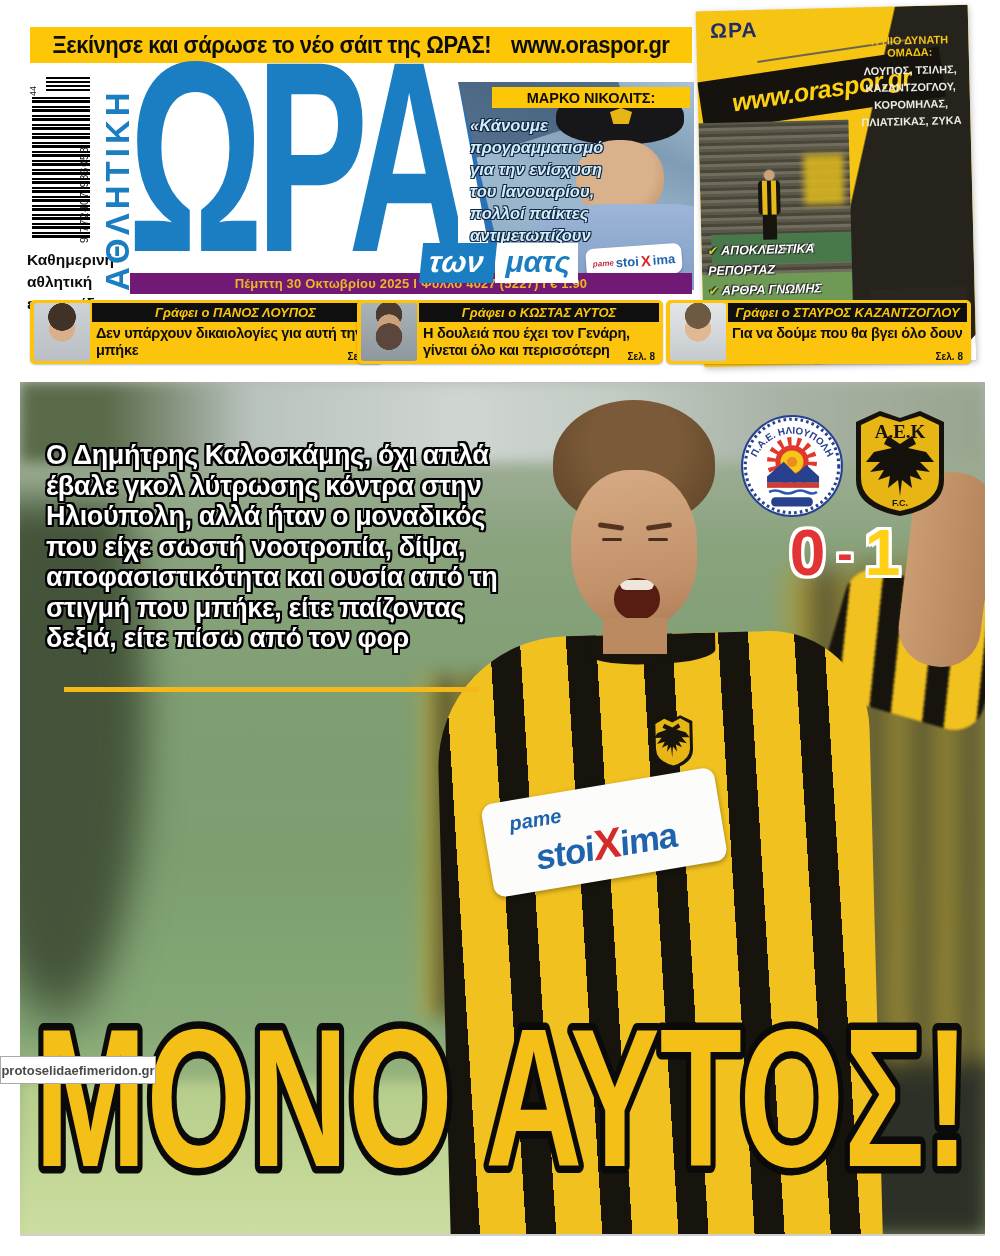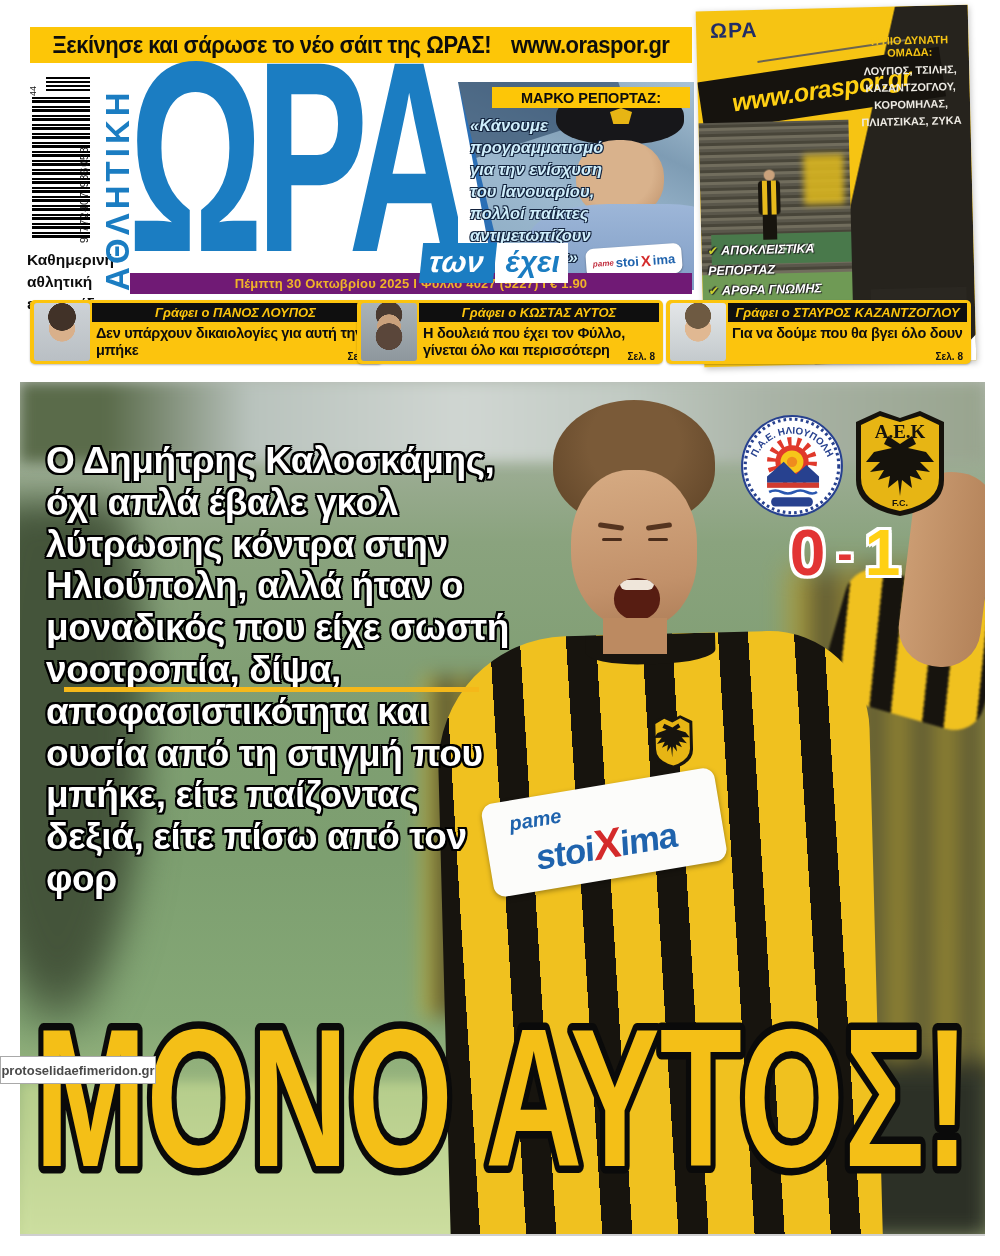--- a/index.html
+++ b/index.html
@@ -203,21 +203,21 @@
     text-shadow:-3px -3px 0 #fff,3px -3px 0 #fff,-3px 3px 0 #fff,3px 3px 0 #fff,
       -3px 0 0 #fff,3px 0 0 #fff,0 -3px 0 #fff,0 3px 0 #fff;}
   .score .h{color:#e23434;}
   .score .sep{color:#e23434;font-size:46px;}
   .score .a{color:#ffd014;}
 
   
   .outline-blk{text-shadow:-2px -2px 0 #000,2px -2px 0 #000,-2px 2px 0 #000,2px 2px 0 #000,
     -2px 0 0 #000,2px 0 0 #000,0 -2px 0 #000,0 2px 0 #000;}
   .lead{left:26px;top:58px;width:472px;color:#fff;font-weight:800;
-    font-size:37px;line-height:1.13;letter-spacing:-.4px;}
+    font-size:27px;line-height:1.13;letter-spacing:-.4px;}
   .divider{left:44px;top:305px;width:415px;height:5px;background:#f4b81a;}
   .deck{left:30px;top:330px;width:452px;color:#fff;font-weight:800;
     font-size:27px;line-height:1.07;letter-spacing:-.4px;}
   .headline-svg{left:5px;top:612px;width:955px;height:210px;}
 
   
   .watermark{left:0;top:1056px;width:154px;height:26px;background:#fff;border:1px solid #a9a9a9;
     display:flex;align-items:center;justify-content:center;
     color:#4a4a4a;font-weight:700;font-size:13px;z-index:6;}
 </style>
@@ -231,38 +231,38 @@
 
 <div class="abs barcode-seg1"></div>
 <div class="abs barcode-seg2"></div>
 <div class="abs barcode-num">9 772407 936053</div>
 <div class="abs barcode-week">44</div>
 <div class="abs tagline">Καθημερινή αθλητική εφημερίδα</div>
 <div class="abs vertical-title">ΑΘΛΗΤΙΚΗ</div>
 <div class="abs main-title">ΩΡΑ</div>
 <div class="abs ton-spor">
   <span class="ton">των</span>
-  <span class="spor">έχει</span>
+  <span class="spor">ματς</span>
 </div>
 
 <div class="abs quote-box">
   <div class="abs quote-diag-band"></div>
   <div class="abs quote-cap"></div>
   <div class="abs quote-cap-logo"></div>
   <div class="abs quote-face"></div>
   <div class="abs quote-shirt"></div>
   <div class="abs quote-mini-patch">
     <span class="p1">pame</span>
     <span class="p2">stoi</span>
     <span class="px">X</span>
     <span class="p2">ima</span>
   </div>
   <div class="abs quote-blue-wedge"></div>
   <div class="abs quote-white-wedge"></div>
-  <div class="abs quote-header">ΜΑΡΚΟ ΡΕΠΟΡΤΑΖ:</div>
+  <div class="abs quote-header">ΜΑΡΚΟ ΝΙΚΟΛΙΤΣ:</div>
   <div class="abs quote-text">«Κάνουμε προγραμματισμό για την ενίσχυση του Ιανουαρίου, πολλοί παίκτες αντιμετωπίζουν προβλήματα»</div>
 </div>
 
 <div class="abs promo">
   <div class="promo-diag"></div>
   <div class="abs promo-logo">ΩΡΑ</div>
   <div class="abs promo-line1"></div>
   <div class="abs promo-line2"></div>
   <div class="abs promo-url-banner">www.oraspor.gr</div>
   <div class="abs promo-crowd">
@@ -300,21 +300,21 @@
 
 <div class="abs col-box b1">
   <div class="abs col-photo"></div>
   <div class="abs col-header">Γράφει ο ΠΑΝΟΣ ΛΟΥΠΟΣ</div>
   <div class="abs col-text">Δεν υπάρχουν δικαιολογίες για αυτή την μπήκε</div>
   <div class="abs col-ref">Σελ. 8</div>
 </div>
 <div class="abs col-box b2">
   <div class="abs col-photo"></div>
   <div class="abs col-header">Γράφει ο ΚΩΣΤΑΣ ΑΥΤΟΣ</div>
-  <div class="abs col-text">Η δουλειά που έχει τον Φύλλο, γίνεται όλο και περισσότερη</div>
+  <div class="abs col-text">Η δουλειά που έχει τον Γενάρη, γίνεται όλο και περισσότερη</div>
   <div class="abs col-ref">Σελ. 8</div>
 </div>
 <div class="abs col-box b3">
   <div class="abs col-photo"></div>
   <div class="abs col-header">Γράφει ο ΣΤΑΥΡΟΣ ΚΑΖΑΝΤΖΟΓΛΟΥ</div>
   <div class="abs col-text">Για να δούμε που θα βγει όλο δουν</div>
   <div class="abs col-ref">Σελ. 8</div>
 </div>
 
 <div class="abs photo">

